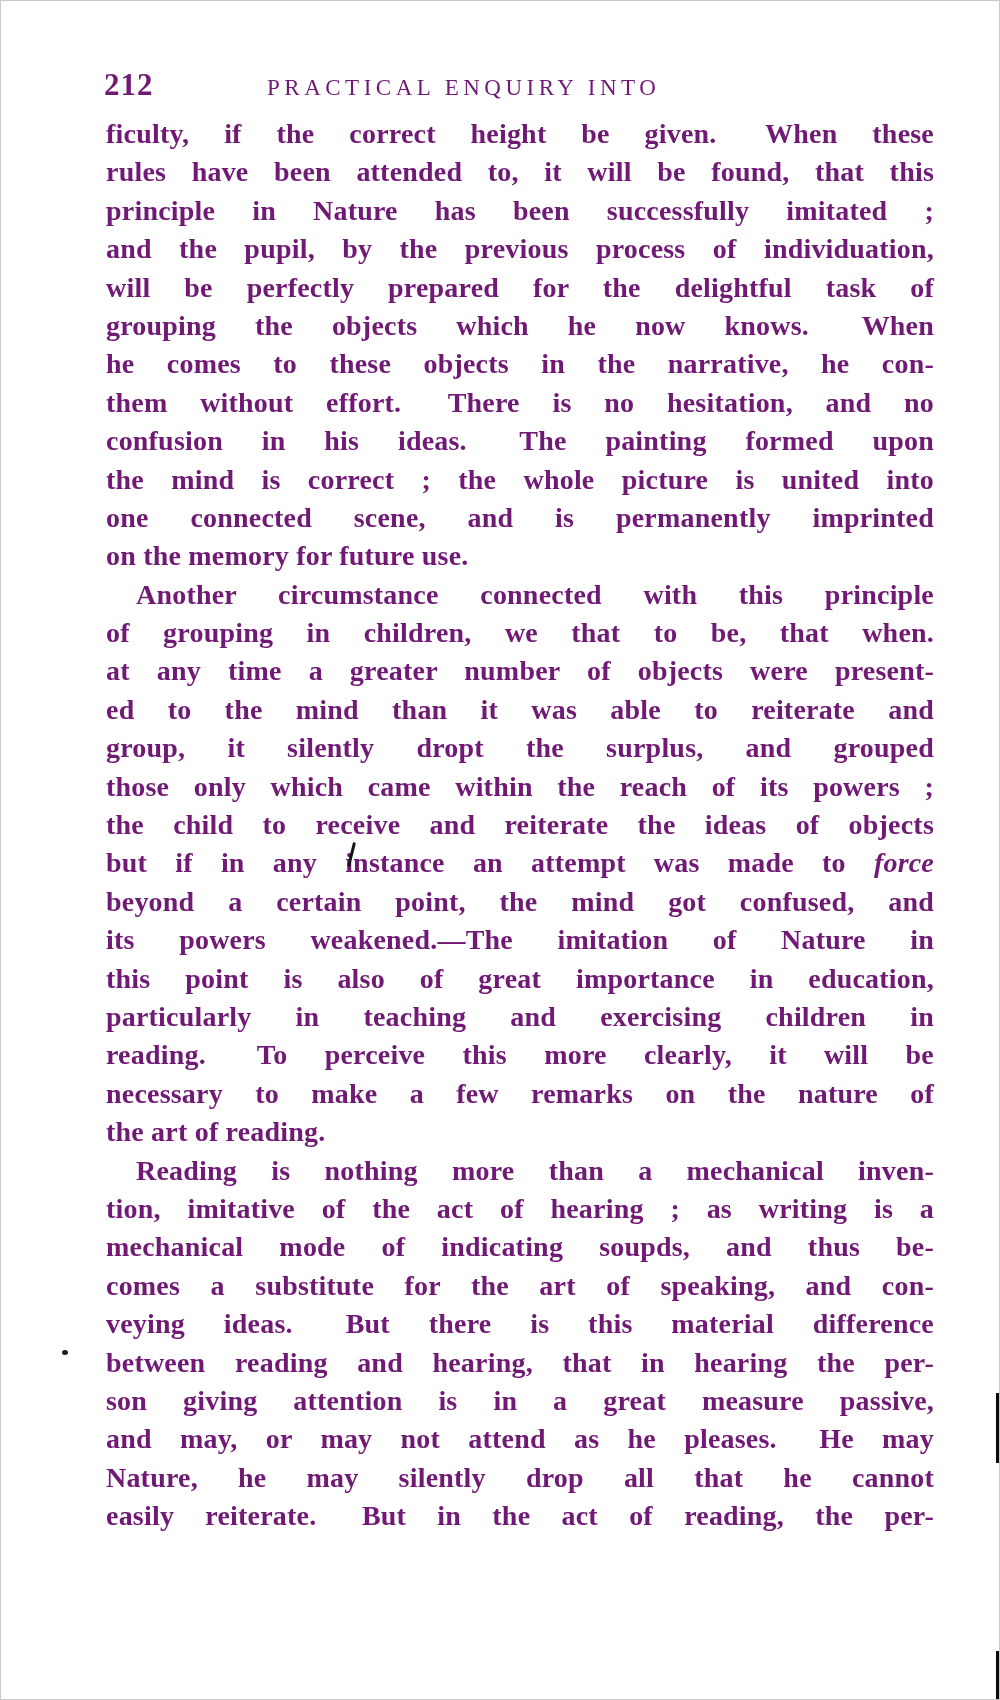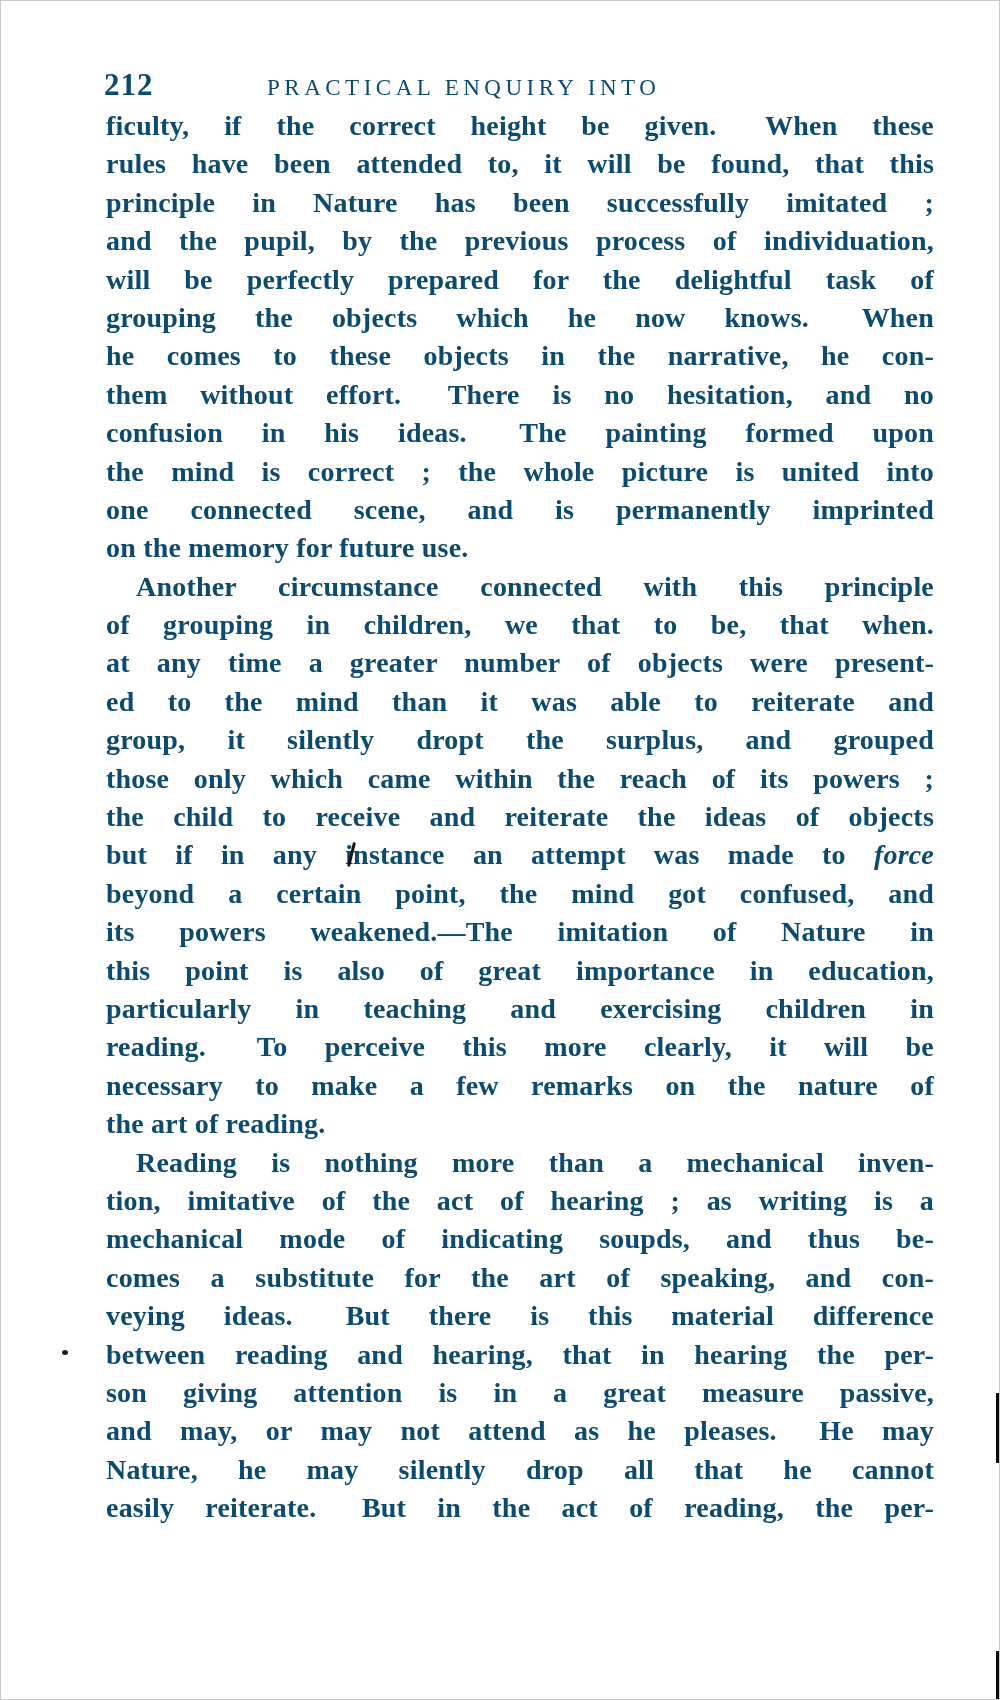--- a/index.html
+++ b/index.html
@@ -4,21 +4,21 @@
 <style>
   html, body { margin: 0; padding: 0; background: #e8e8e8; }
   .page {
     position: relative;
     width: 1000px;
     height: 1700px;
     background: #ffffff;
     border: 1px solid #c9c9c9;
     box-sizing: border-box;
     overflow: hidden;
-    color: #0c4a6e;
+    color: #701a75;
     font-family: "Liberation Serif", "DejaVu Serif", serif;
   }
   .page-number {
     position: absolute;
     left: 103px;
     top: 66px;
     font-size: 31px;
     font-weight: 700;
     letter-spacing: 1px;
   }
@@ -27,21 +27,21 @@
     left: 266px;
     top: 74px;
     font-size: 23px;
     font-weight: 400;
     letter-spacing: 4.5px;
     white-space: nowrap;
   }
   .page-body {
     position: absolute;
     left: 105px;
-    top: 106px;
+    top: 114px;
     width: 828px;
     font-size: 28px;
     font-weight: 700;
     letter-spacing: 0.2px;
   }
   .para { margin: 0; }
   .line {
     line-height: 38.4px;
     height: 38.4px;
     text-align: justify;

